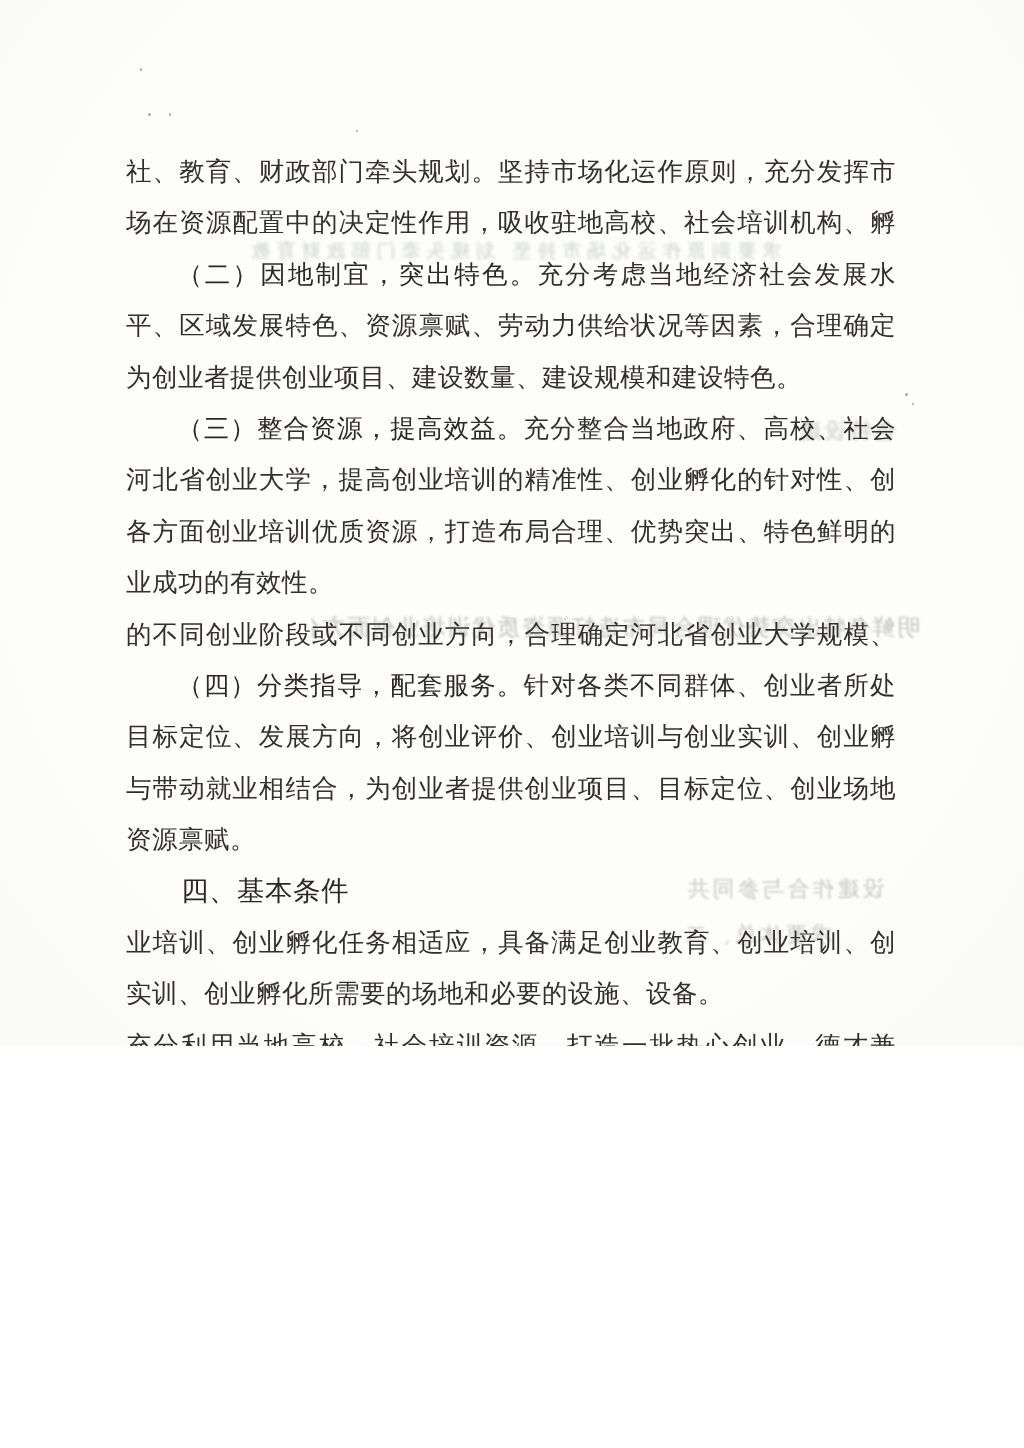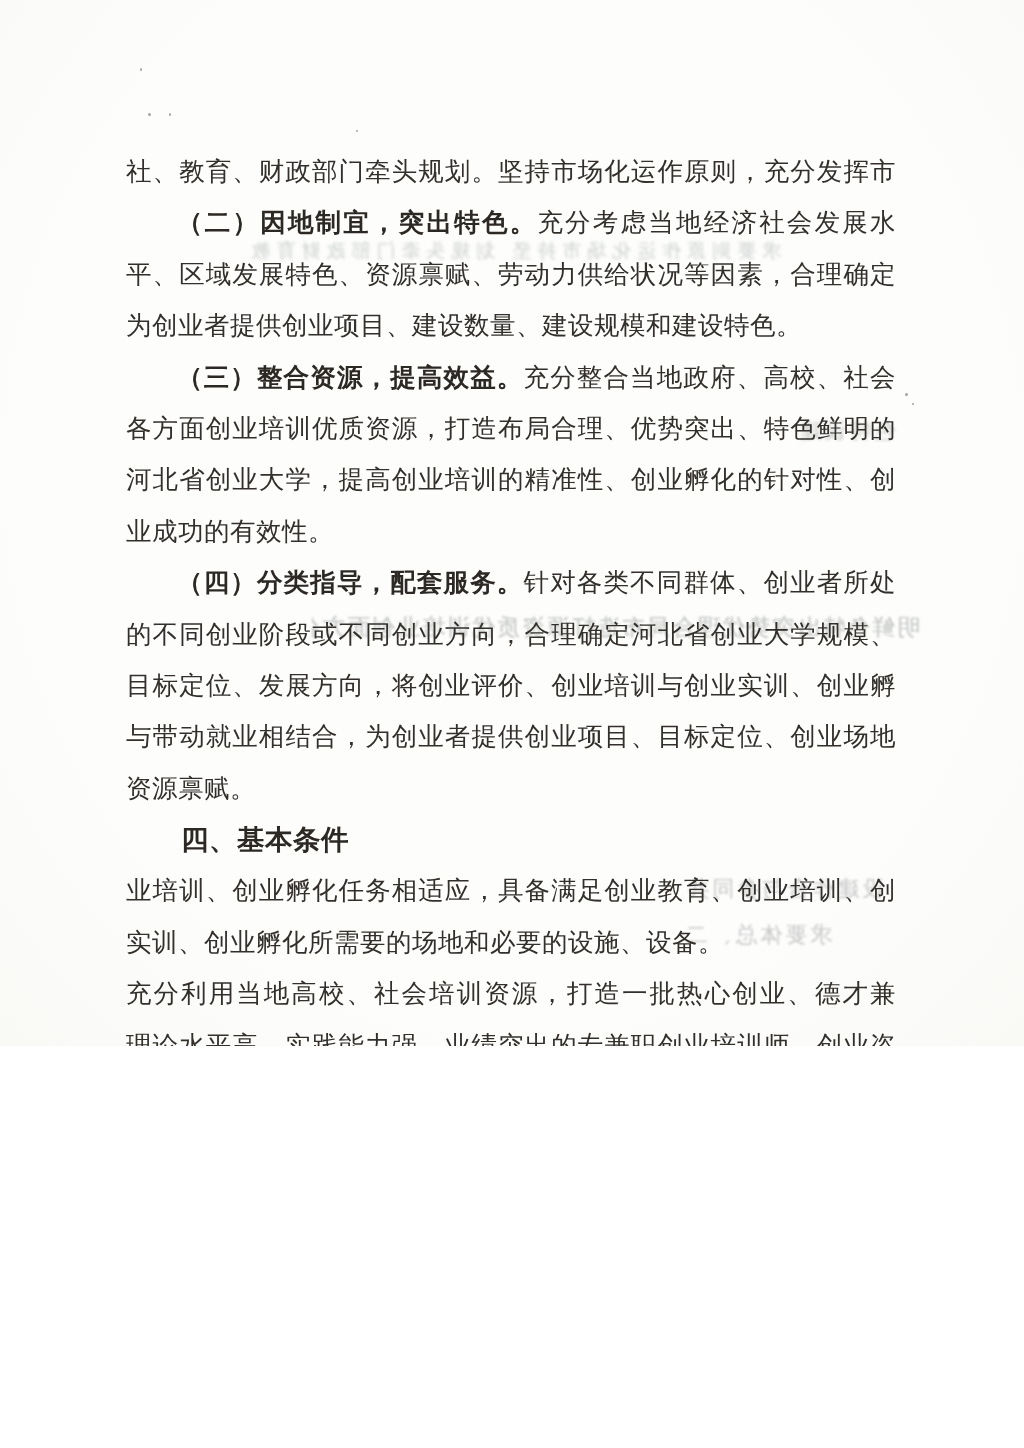--- a/index.html
+++ b/index.html
@@ -28,21 +28,21 @@
     line-height: 51.4px;
     font-size: 25.5px;
     letter-spacing: 0.5px;
     text-align: justify;
     text-justify: inter-ideograph;
     white-space: normal;
     overflow: hidden;
   }
   .line.fill { text-align-last: justify; }
   .line.indent { text-indent: 2em; }
-  .lead { font-weight: 700; color: #2c2925; }
+  .lead { font-weight: 400; color: #2c2925; }
   .line.heading {
     font-family: "Liberation Sans", "DejaVu Sans", sans-serif;
     font-weight: 700;
     font-size: 27.5px;
     color: #34322e;
     text-align: center;
     text-align-last: left;
   }
   .page-number {
     position: absolute;
@@ -95,35 +95,36 @@
   <div class="speck" style="left:356px; top:130px; width:2px; height:2px;"></div>
   <div class="speck" style="left:905px; top:393px; width:3px; height:3px;"></div>
   <div class="speck" style="left:912px; top:403px; width:2px; height:2px;"></div>
   <div class="speck" style="left:62px;  top:1047px;width:3px; height:3px;"></div>
   <div class="speck" style="left:215px; top:1277px;width:3px; height:3px;"></div>
   <div class="speck" style="left:378px; top:1331px;width:3px; height:3px;"></div>
 
   <div class="content" id="doc-content">
       <div class="para">
         <div class="line fill"><span class="reg">社、教育、财政部门牵头规划。坚持市场化运作原则，充分发挥市</span></div>
+        <div class="line fill"><span class="reg">场在资源配置中的决定性作用，吸收驻地高校、社会培训机构、孵</span></div>
       </div>
       <div class="para">
         <div class="line fill indent"><span class="lead">（二）因地制宜，突出特色。</span><span class="reg">充分考虑当地经济社会发展水</span></div>
         <div class="line fill"><span class="reg">平、区域发展特色、资源禀赋、劳动力供给状况等因素，合理确定河</span></div>
         <div class="line"><span class="reg">为创业者提供创业项目、建设数量、建设规模和建设特色。</span></div>
       </div>
       <div class="para">
         <div class="line fill indent"><span class="lead">（三）整合资源，提高效益。</span><span class="reg">充分整合当地政府、高校、社会等</span></div>
+        <div class="line fill"><span class="reg">河北省创业大学，提高创业培训的精准性、创业孵化的针对性、创</span></div>
         <div class="line fill"><span class="reg">各方面创业培训优质资源，打造布局合理、优势突出、特色鲜明的</span></div>
-        <div class="line fill"><span class="reg">河北省创业大学，提高创业培训的精准性、创业孵化的针对性、创</span></div>
         <div class="line"><span class="reg">业成功的有效性。</span></div>
       </div>
       <div class="para">
+        <div class="line fill"><span class="reg">的不同创业阶段或不同创业方向，合理确定河北省创业大学规模、</span></div>
         <div class="line fill indent"><span class="lead">（四）分类指导，配套服务。</span><span class="reg">针对各类不同群体、创业者所处</span></div>
-        <div class="line fill"><span class="reg">的不同创业阶段或不同创业方向，合理确定河北省创业大学规模、</span></div>
         <div class="line fill"><span class="reg">目标定位、发展方向，将创业评价、创业培训与创业实训、创业孵化</span></div>
         <div class="line fill"><span class="reg">与带动就业相结合，为创业者提供创业项目、目标定位、创业场地</span></div>
         <div class="line"><span class="reg">资源禀赋。</span></div>
       </div>
       <div class="para">
         <div class="line indent heading"><span class="lead">四、基本条件</span></div>
       </div>
       <div class="para">
         <div class="line fill"><span class="reg">业培训、创业孵化任务相适应，具备满足创业教育、创业培训、创业</span></div>
         <div class="line"><span class="reg">实训、创业孵化所需要的场地和必要的设施、设备。</span></div>

